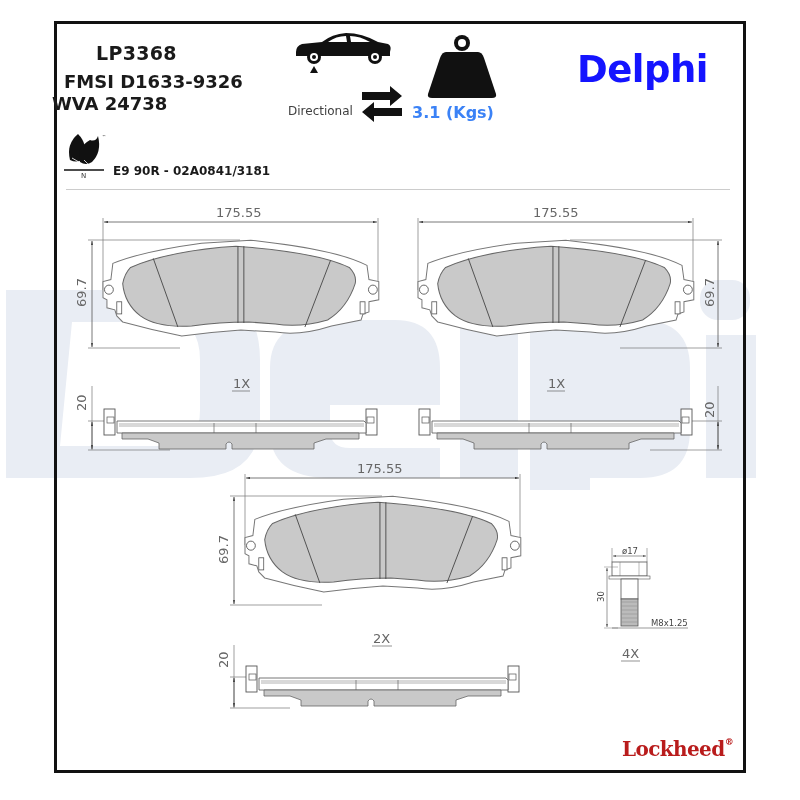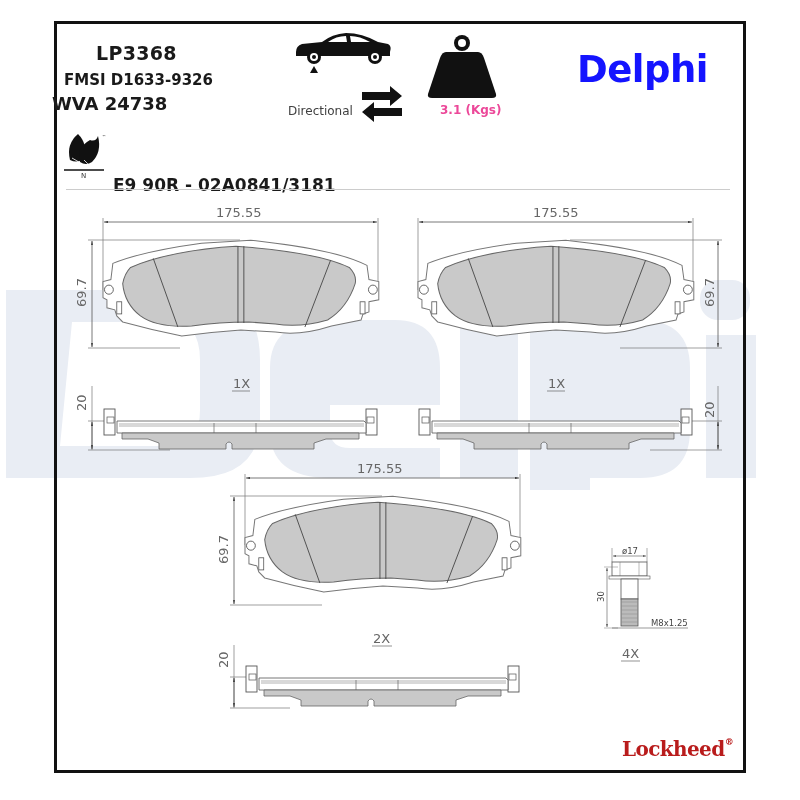--- a/index.html
+++ b/index.html
@@ -2,25 +2,25 @@
 <html><head>
 <meta charset="utf-8">
 <style>
   html, body { margin: 0; padding: 0; background: #ffffff; }
   body { width: 800px; height: 800px; position: relative; overflow: hidden; font-family: "DejaVu Sans", sans-serif; }
   .abs { position: absolute; }
   .frame { position: absolute; left: 54px; top: 21px; width: 686px; height: 746px; border: 3px solid #111; box-sizing: content-box; }
   .watermark { position: absolute; left: 0; top: 0; width: 800px; height: 800px; }
   .hdr-text { position: absolute; font-family: "DejaVu Sans", sans-serif; font-weight: bold; color: #1a1a1a; }
   .part-no { left: 64px; top: 42px; font-size: 19px; letter-spacing: 0.3px; margin-left: 32px; }
-  .fmsi { left: 64px; top: 71px; font-size: 15px; }
+  .fmsi { left: 64px; top: 71px; font-size: 18px; }
   .wva { left: 52px; top: 93px; font-size: 18px; }
-  .ece { left: 113px; top: 175px; font-size: 17px; }
+  .ece { left: 113px; top: 164px; font-size: 12px; }
   .dir-label { position: absolute; left: 288px; top: 104px; font-size: 12px; color: #404040; }
-  .weight-label { position: absolute; left: 440px; top: 103px; font-size: 12px; font-weight: bold; color: #ec4899; }
+  .weight-label { position: absolute; left: 412px; top: 103px; font-size: 16px; font-weight: bold; color: #3b82f6; }
   .brand { position: absolute; left: 577px; top: 48px; font-family: "DejaVu Sans", sans-serif; font-weight: bold; font-size: 37px; color: #1414ff; letter-spacing: -0.5px; }
   .lockheed { position: absolute; left: 622px; top: 737px; font-family: "DejaVu Serif", serif; font-weight: bold; font-size: 20px; color: #b91c1c; letter-spacing: -0.6px; }
   .lockheed sup { font-size: 9px; position: relative; top: -3px; }
   .drawing { position: absolute; left: 0; top: 0; width: 800px; height: 800px; }
   .dim { font-family: "DejaVu Sans", sans-serif; font-size: 13px; fill: #666; }
   .dim-small { font-family: "DejaVu Sans", sans-serif; font-size: 8.5px; fill: #444; }
   .qty { font-family: "DejaVu Sans", sans-serif; font-size: 13px; fill: #666; }
 </style>
 </head>
 <body>

